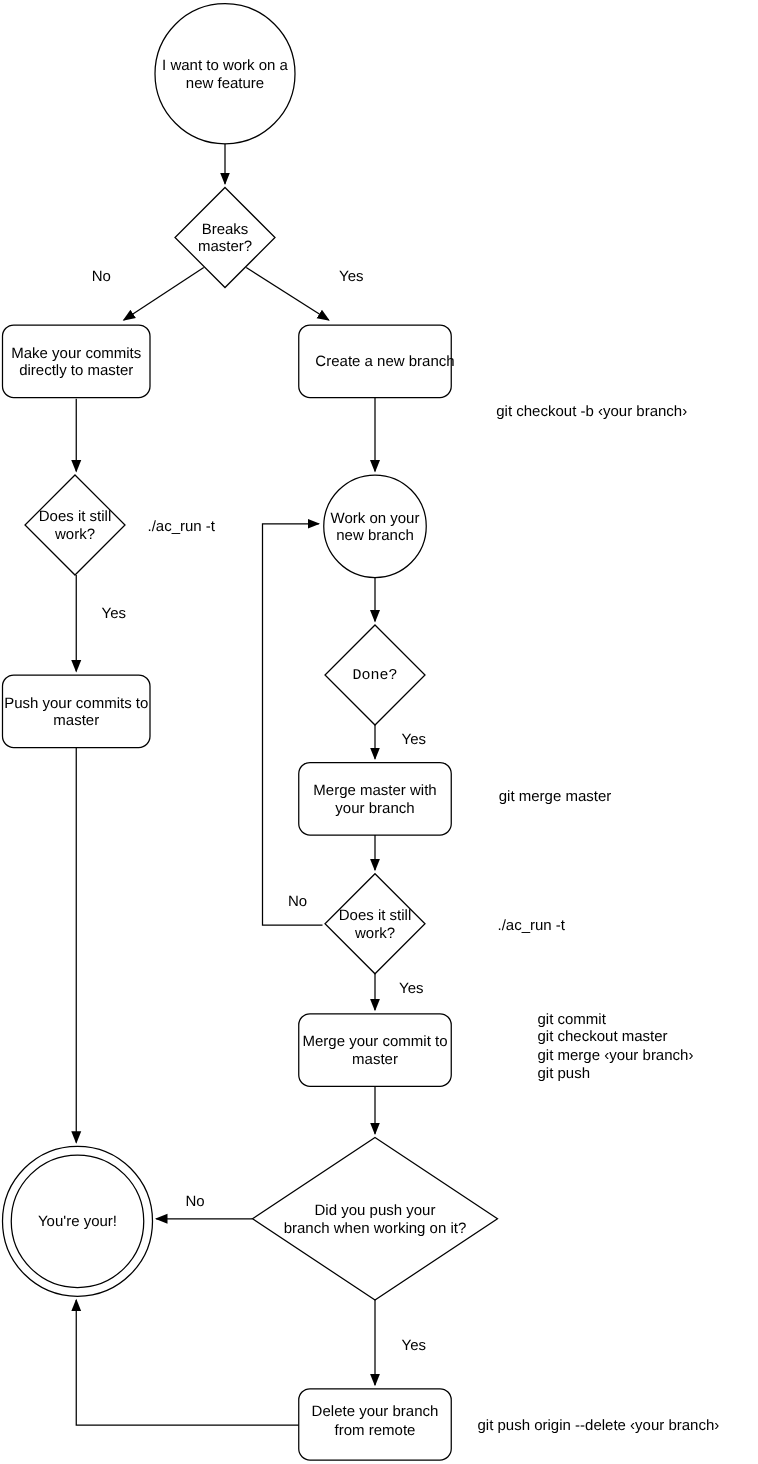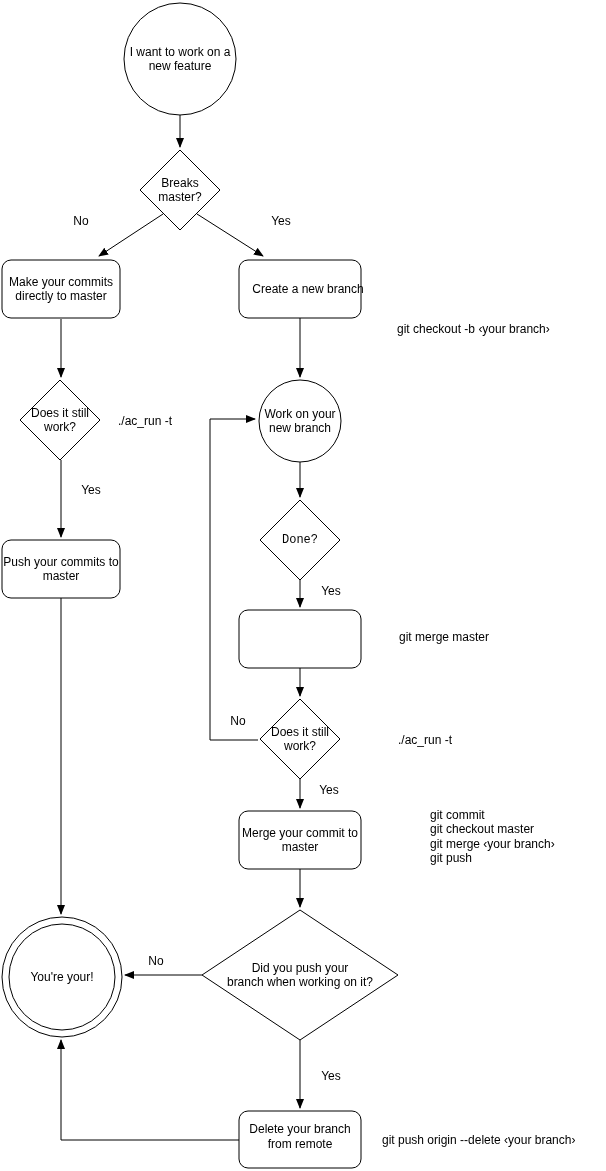--- a/index.html
+++ b/index.html
@@ -80,20 +80,22 @@
   <div class="lbl" style="left:2px;top:260px;width:118px;height:58px;">Make your commits
 directly to master</div>
   <div class="lbl" style="left:239px;top:260px;width:138px;height:58px;border-radius:25px;">Create a new branch</div>
   <div class="lbl" style="left:20px;top:380px;width:80px;height:80px;">Does it still
 work?</div>
   <div class="lbl" style="left:2px;top:540px;width:118px;height:58px;">Push your commits to
 master</div>
   <div class="lbl" style="left:252px;top:373px;width:96px;height:96px;">Work on your
 new branch</div>
   <div class="lbl" style="left:260px;top:500px;width:80px;height:80px;font-family:Liberation Mono, monospace;">Done?</div>
+  <div class="lbl" style="left:239px;top:610px;width:122px;height:58px;">Merge master with
+your branch</div>
   <div class="lbl" style="left:260px;top:699px;width:80px;height:80px;">Does it still
 work?</div>
   <div class="lbl" style="left:239px;top:811px;width:122px;height:58px;">Merge your commit to
 master</div>
   <div class="lbl" style="left:200px;top:910px;width:200px;height:130px;">Did you push your
 branch when working on it?</div>
   <div class="lbl" style="left:2px;top:917px;width:120px;height:120px;">You're your!</div>
   <div class="lbl" style="left:239px;top:1111px;width:122px;height:51px;">Delete your branch
 from remote</div>
 

